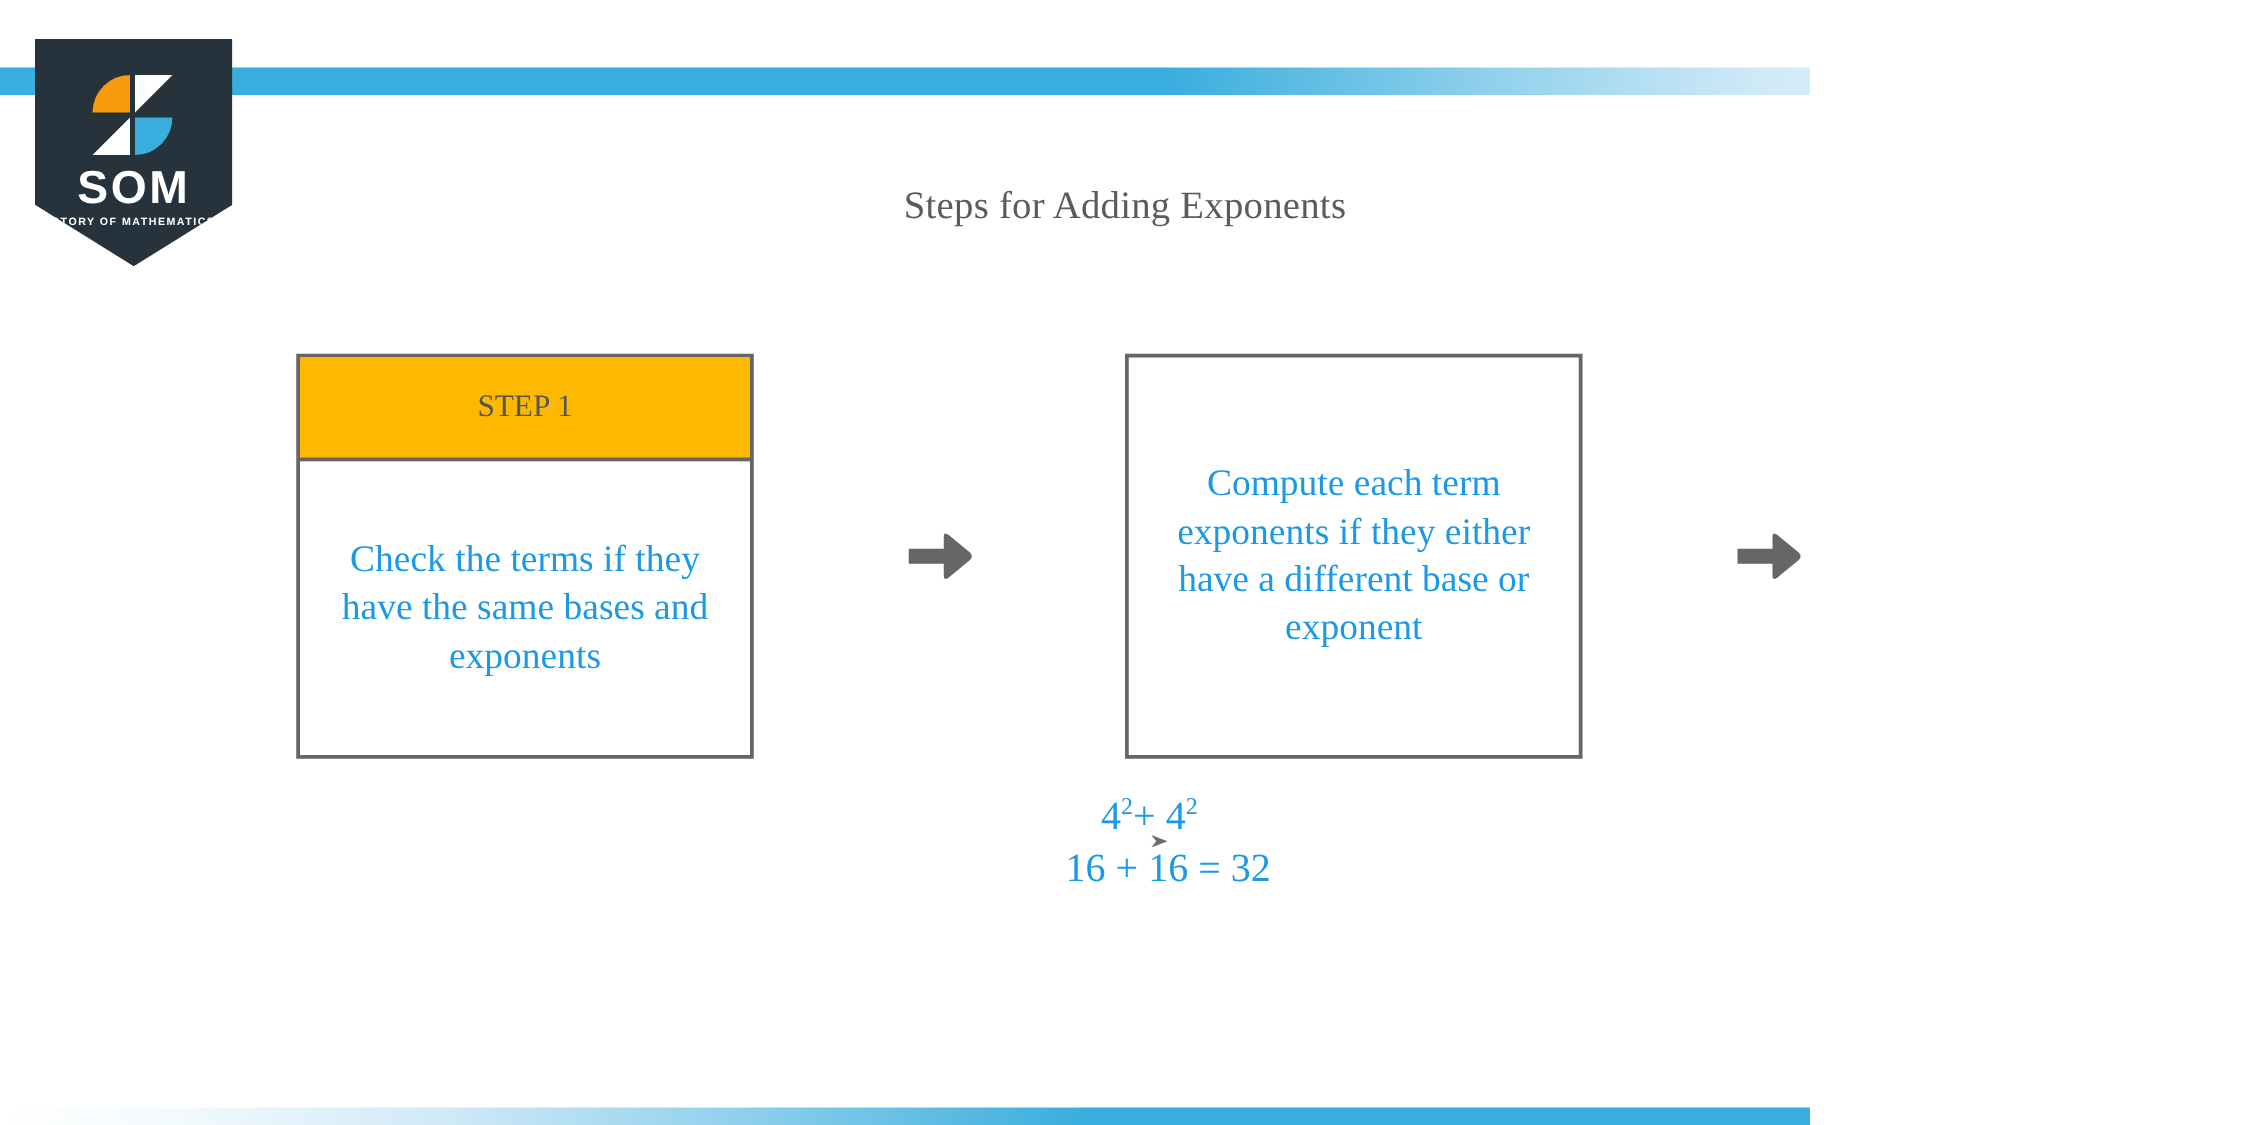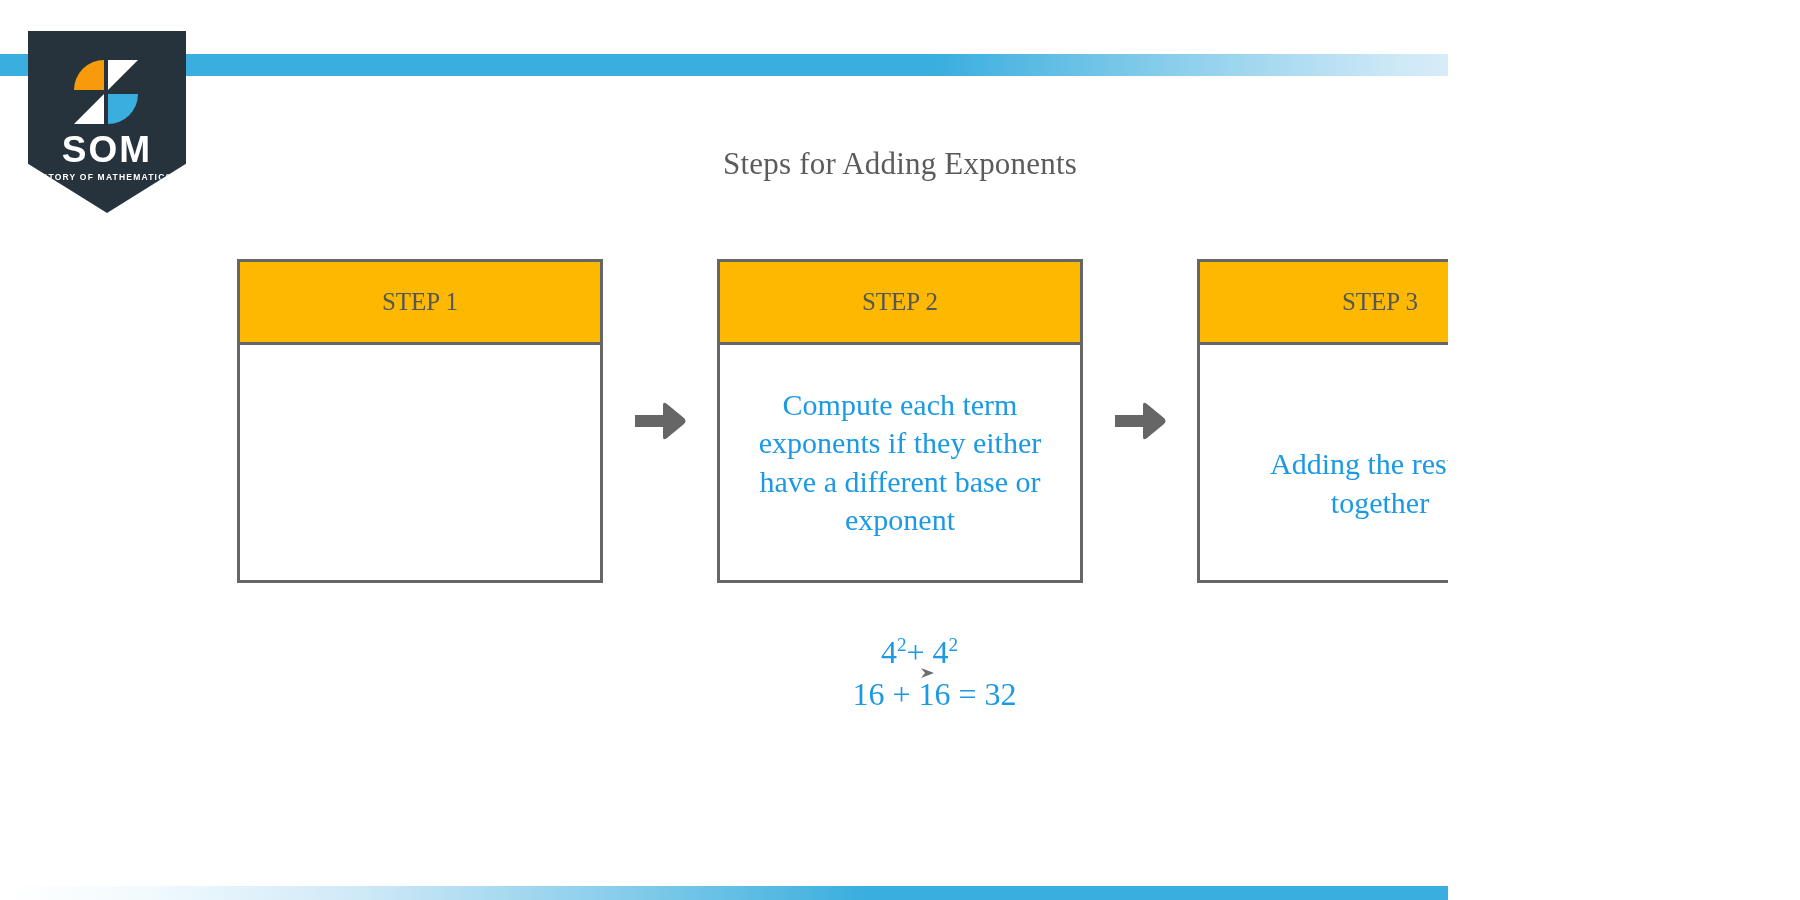--- a/index.html
+++ b/index.html
@@ -89,21 +89,21 @@
     text-align: center;
     font-size: 31px;
     color: #5b5b5b;
     letter-spacing: 0.2px;
   }
 
   
   .flow {
     position: absolute;
     left: 237px;
-    top: 228px;
+    top: 252px;
     width: 1326px;
     height: 324px;
     display: flex;
     align-items: stretch;
   }
   .step-box {
     width: 366px;
     border: 3px solid #666666;
     background: #ffffff;
     box-sizing: border-box;
@@ -211,43 +211,39 @@
     <div class="logo-word">SOM</div>
     <div class="logo-tag">STORY OF MATHEMATICS</div>
   </div>
 
   <div class="page-title">Steps for Adding Exponents</div>
 
   <div class="flow">
 
     <div class="step-box">
       <div class="step-head">STEP 1</div>
+      <div class="step-body">Check the terms if they have the same bases and exponents</div>
     </div>
 
     <div class="arrow-gap">
       <svg class="flow-arrow" viewBox="0 0 54 42">
         <path d="M2 15 L30 15 L30 5 Q30 1 34 4 L51 18 Q54 21 51 24 L34 38 Q30 41 30 37 L30 27 L2 27 Z" fill="#666666"></path>
       </svg>
     </div>
 
     <div class="step-box">
-      <div class="step-head">STEP 2</div>
       <div class="step-body">Compute each term exponents if they either have a different base or exponent</div>
     </div>
 
     <div class="arrow-gap">
       <svg class="flow-arrow" viewBox="0 0 54 42">
         <path d="M2 15 L30 15 L30 5 Q30 1 34 4 L51 18 Q54 21 51 24 L34 38 Q30 41 30 37 L30 27 L2 27 Z" fill="#666666"></path>
       </svg>
     </div>
 
-    <div class="step-box">
-      <div class="step-head">STEP 3</div>
-      <div class="step-body lower">Adding the results together</div>
-    </div>
 
   </div>
 
   <div class="eq-row eq-row-1">
     <div class="eq-left"><span>4</span><sup>2</sup><span>+</span> <span>4</span><sup>2</sup></div>
     <div class="dotline">
       <div class="dots"></div>
       <svg class="head" viewBox="0 0 14 14">
         <path d="M0 2 L13 7 L0 12 L4 7 Z" fill="#6d6d6d"></path>
       </svg>

